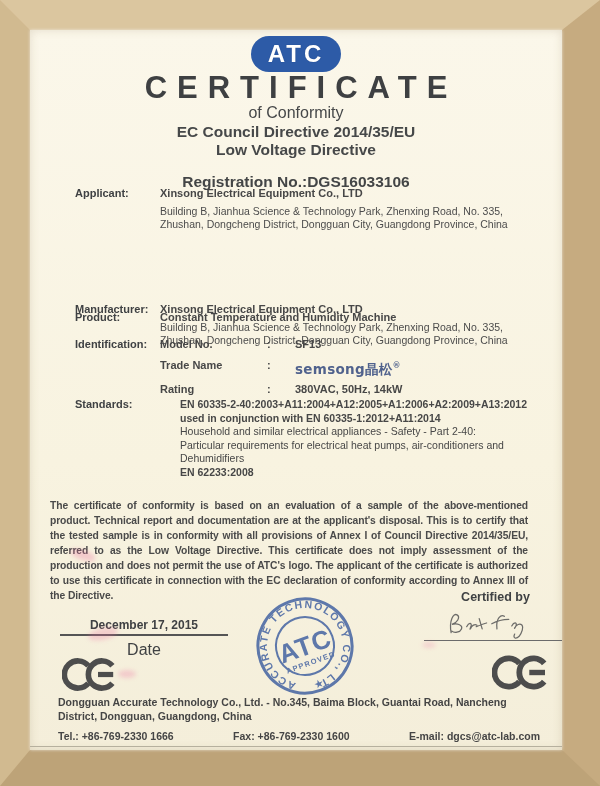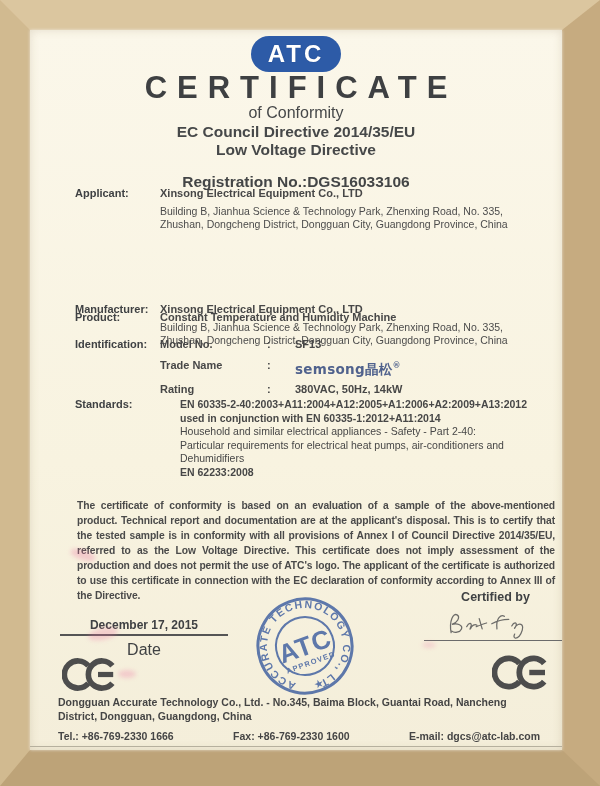--- a/index.html
+++ b/index.html
@@ -36,21 +36,21 @@
   .id-row{display:flex;margin-bottom:7px;gap:12px;}
   .id-key{width:95px;flex:none;font-weight:bold;}
   .id-sep{width:16px;flex:none;font-weight:bold;}
   .id-val{font-weight:bold;}
   .trade-logo{color:#50628d;font-size:13.5px;font-weight:bold;letter-spacing:.3px;
               font-family:"DejaVu Sans",sans-serif;}
   .trade-logo sup{font-size:8px;}
   .std-line{font-size:10.5px;line-height:13.5px;margin:0;}
   .std-bold{font-weight:bold;}
   
-  .declaration{position:absolute;left:47px;width:478px;top:468px;
+  .declaration{position:absolute;left:20px;width:478px;top:468px;
                font-size:10.3px;line-height:15px;font-weight:bold;color:#4a4a4a;
                text-align:justify;letter-spacing:-.1px;}
   
   .date-group{position:absolute;left:30px;top:588px;width:168px;text-align:center;}
   .date-value{font-size:12px;font-weight:bold;color:#3f4143;border-bottom:2px solid #555;
               padding-bottom:2px;}
   .date-label{font-size:16px;font-weight:normal;margin-top:5px;color:#3f4143;}
   .certified-label{position:absolute;left:398px;top:560px;width:135px;text-align:center;
                    font-size:12.5px;font-weight:bold;color:#3f4143;}
   .sig-box{position:absolute;left:394px;top:576px;width:140px;height:34px;

